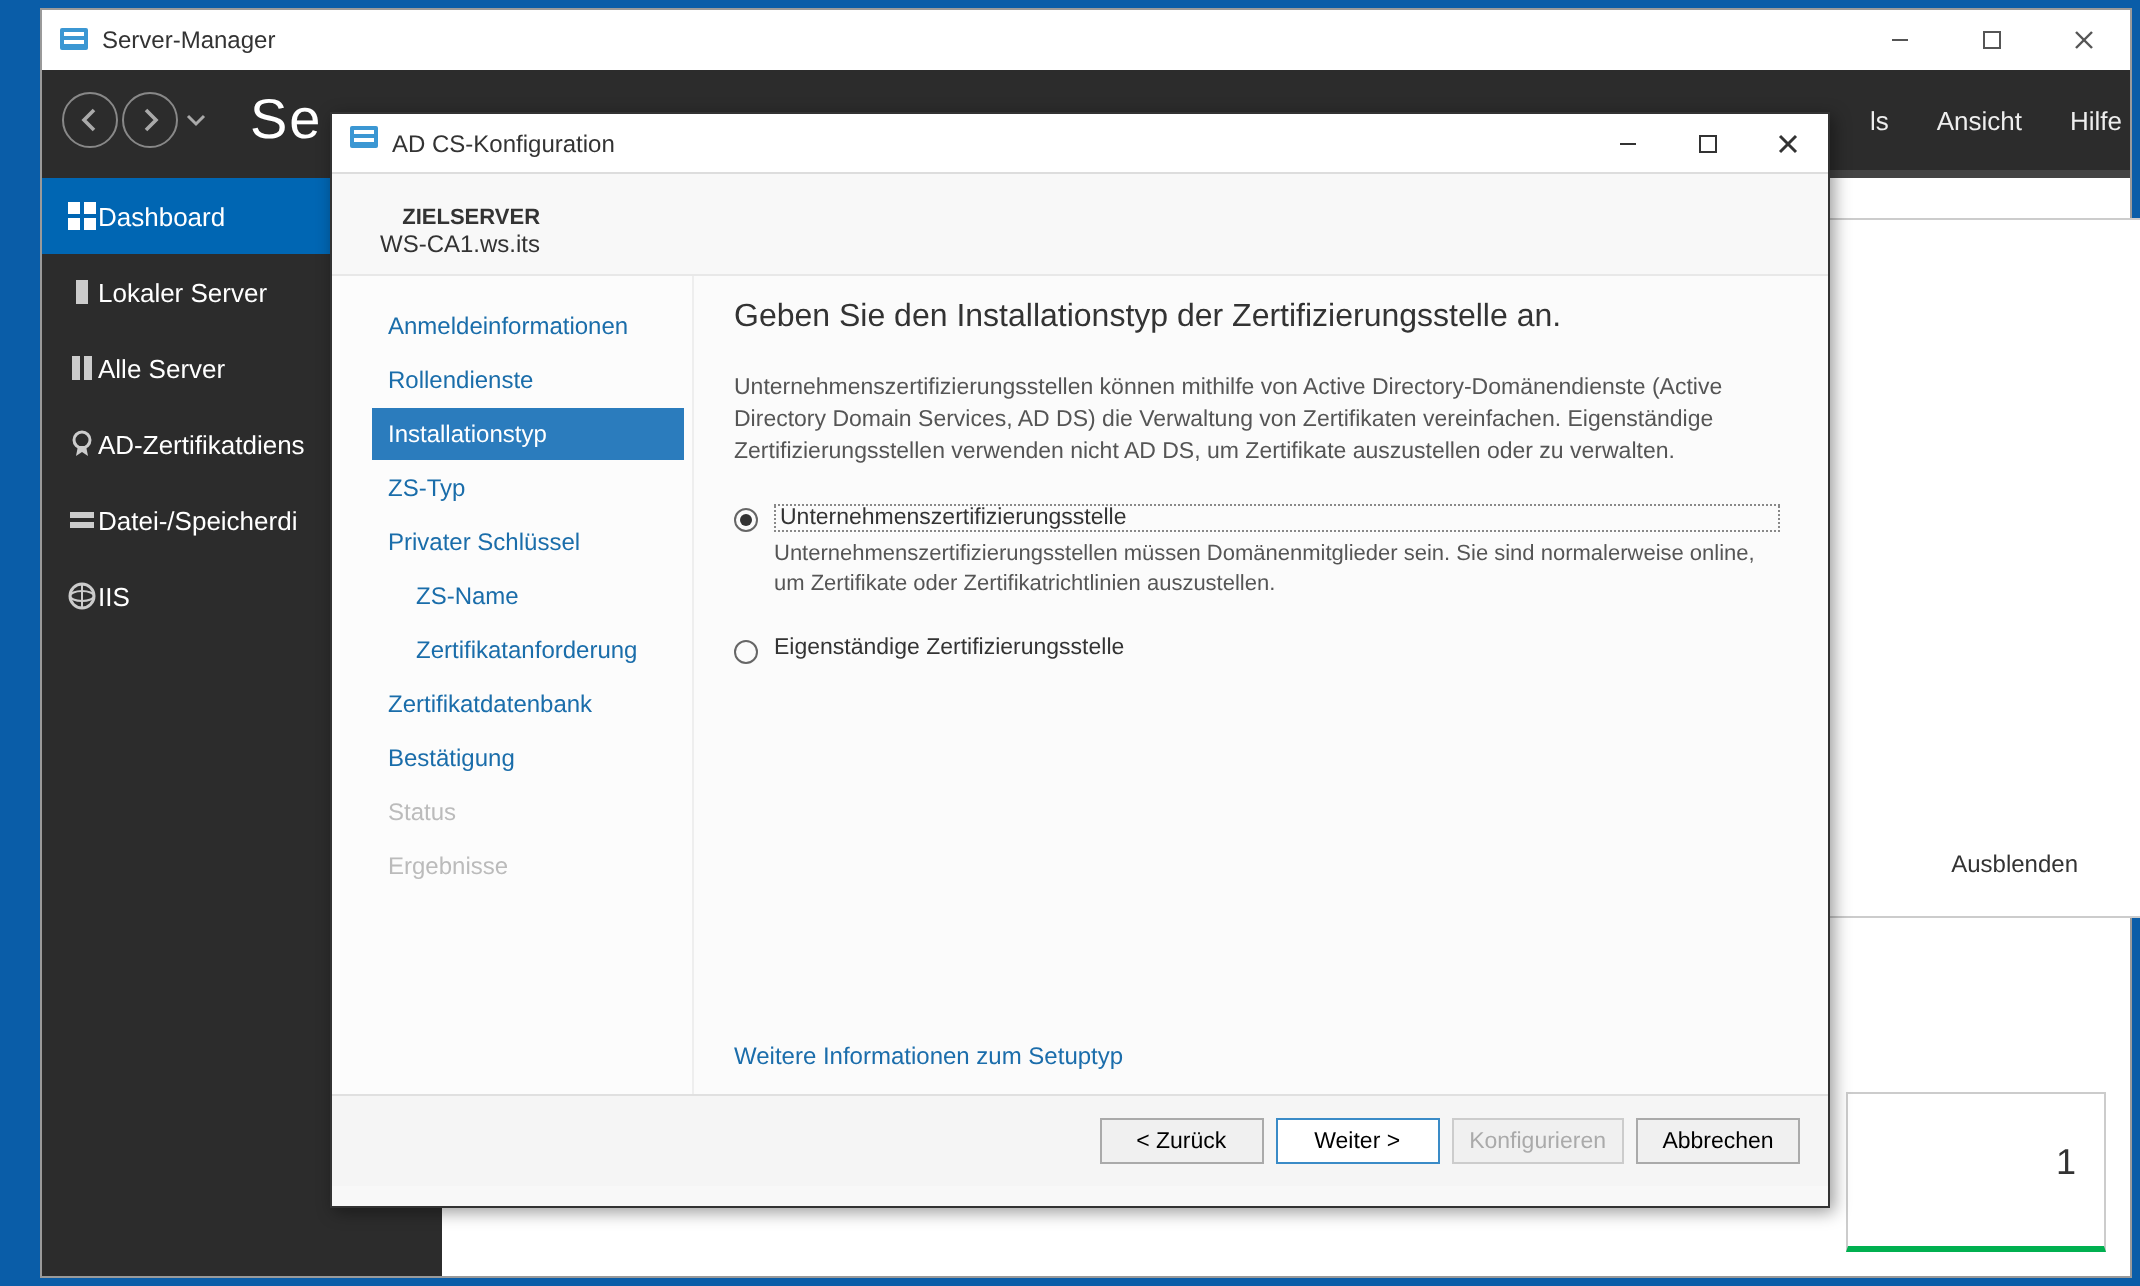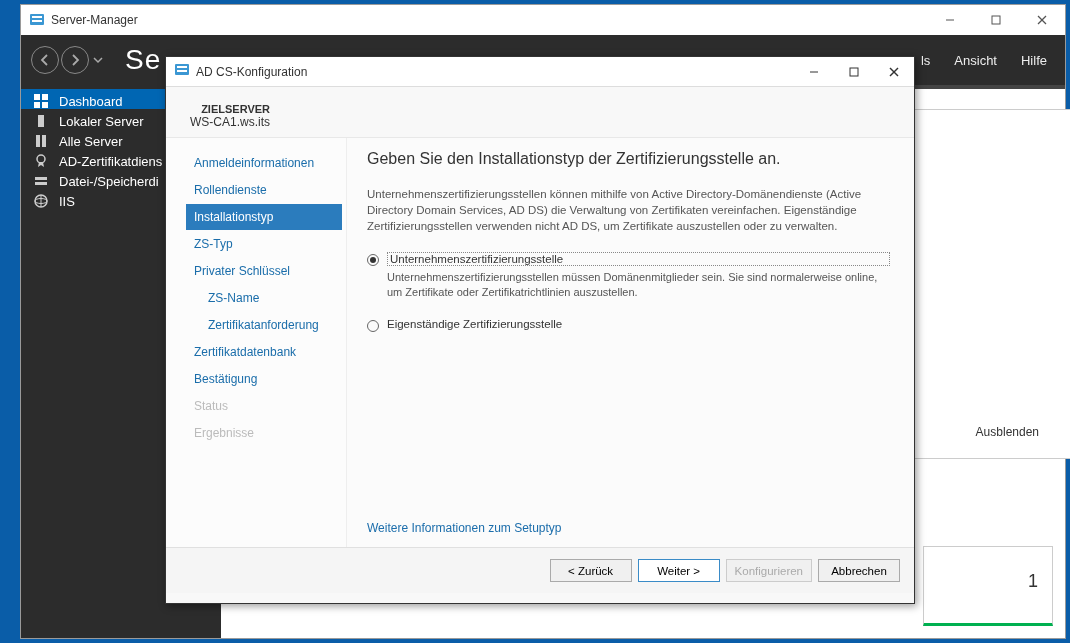--- a/index.html
+++ b/index.html
@@ -12,27 +12,27 @@
     .outer-titlebar .title { font-size: 12px; color: #333; }
     .outer-controls { position: absolute; right: 0; top: 0; display: flex; height: 30px; }
     .outer-controls div { width: 46px; display: flex; align-items: center; justify-content: center; font-size: 14px; color: #555; cursor: default; }
 
     
     .dark-toolbar { height: 50px; background: #2c2c2c; display: flex; align-items: center; padding: 0 10px; position: relative; color: #fff;}
     .nav-circle { width: 28px; height: 28px; border: 1.5px solid #888; border-radius: 50%; display: flex; align-items: center; justify-content: center; margin-right: 2px; font-size: 16px; color: #888;}
     .nav-sep { height: 28px; margin: 0 6px 0 2px; display:flex; align-items:center;}
     .nav-sep svg { display:block;}
     .tb-text { font-size: 28px; font-weight: 300; color: #fff; margin-left: 16px; letter-spacing: 1px;}
-    .tb-right { position: absolute; right: 18px; display: flex; gap: 24px; font-size: 13px; color: #eee; align-items:center;}
+    .tb-right { position: absolute; right: 4px; display: flex; gap: 24px; font-size: 13px; color: #eee; align-items:center;}
     .tb-right span { white-space: nowrap; }
 
     
     .main-area { position: absolute; top: 80px; left: 0; right: 0; bottom: 0; display: flex;}
     .sidebar { width: 200px; background: #2c2c2c; color: #fff; padding-top: 4px; font-size: 13px; height: 100%;}
-    .sidebar-item { height: 20px; display: flex; align-items: flex-end; padding-left: 12px; gap: 10px; cursor: default;}
+    .sidebar-item { height: 38px; display: flex; align-items: center; padding-left: 12px; cursor: default;}
     .sidebar-item.selected { background: #0066b3; }
     .sb-icon { width: 16px; height: 16px; display:flex; align-items:center; justify-content:center; flex-shrink:0;}
 
     .content-area { flex: 1; background: #fff; position: relative; border-top: 4px solid #444;}
     .card-box { position:absolute; top: 20px; left: 40px; width: 820px; height: 350px; border:1px solid #ccc; background:#fff;}
     .ausblenden { position:absolute; right: 16px; top: 330px; font-size: 12px; color: #333; padding: 6px 10px; }
     .tile-bottom { position:absolute; bottom: 12px; right: 12px; width: 130px; height: 80px; border:1px solid #ccc; border-bottom: 3px solid #00b050;}
     .tile-bottom .num { position:absolute; top: 24px; right: 14px; font-size: 18px; color:#333;}
 
     

